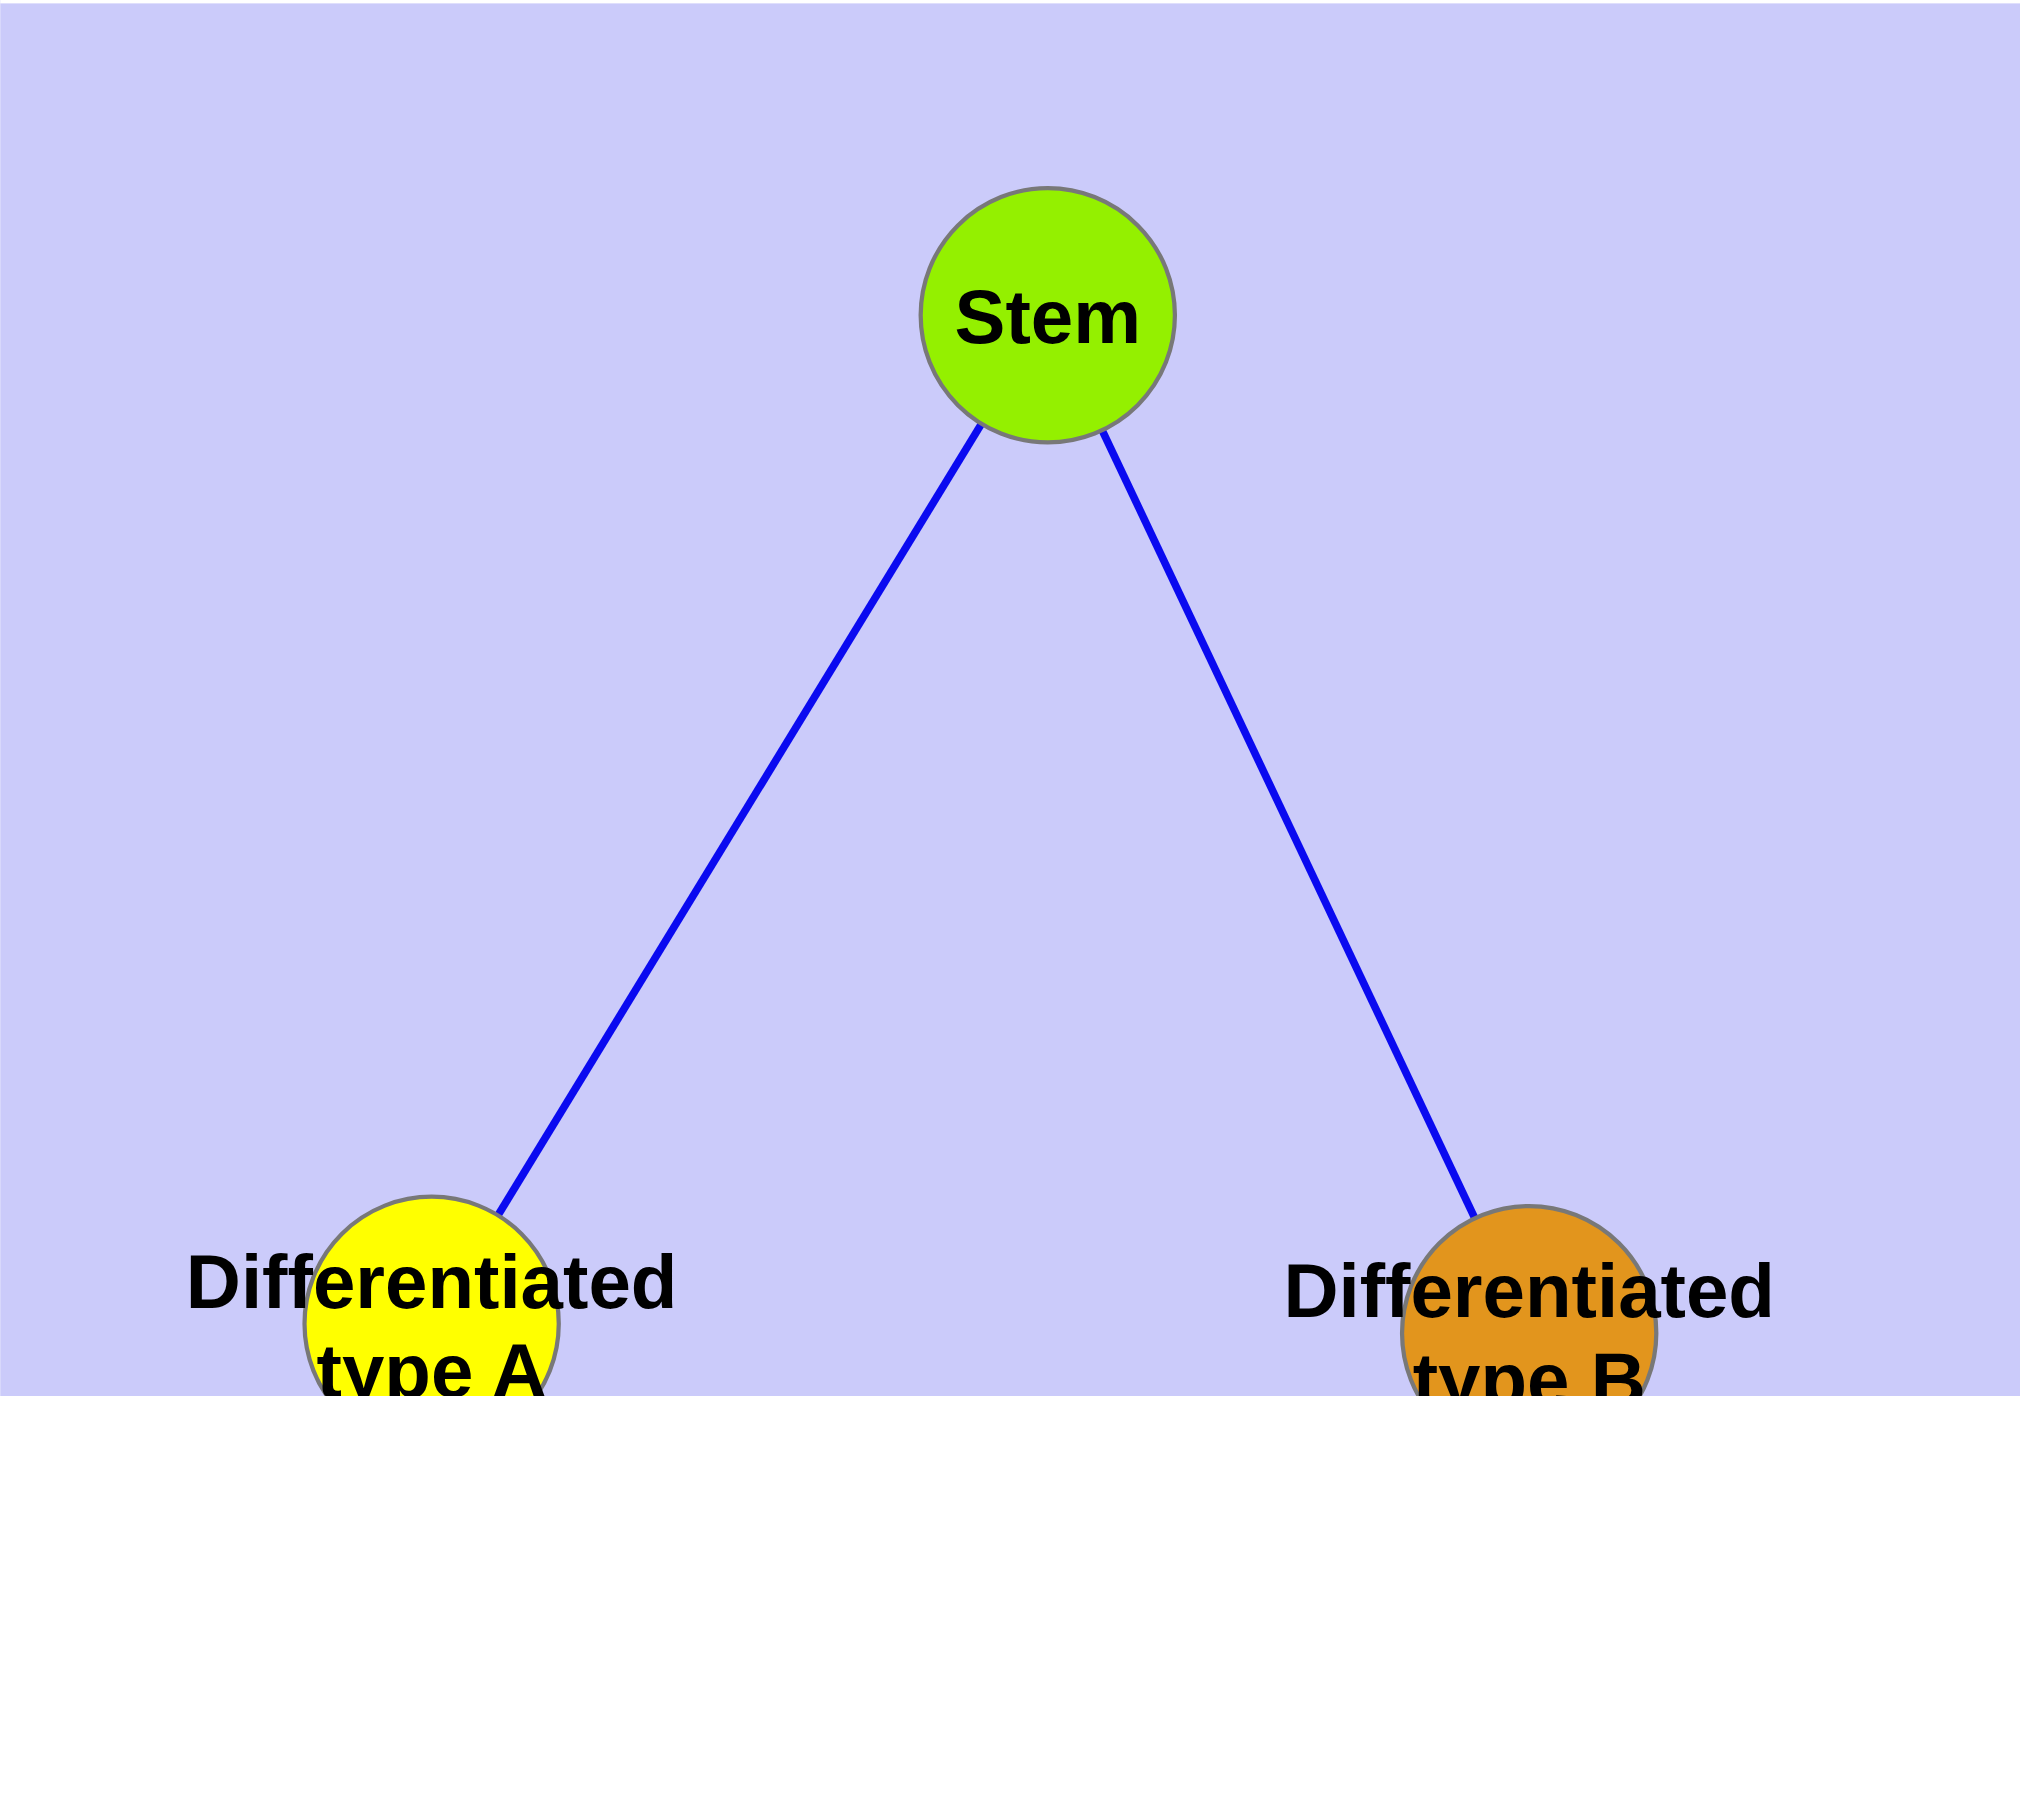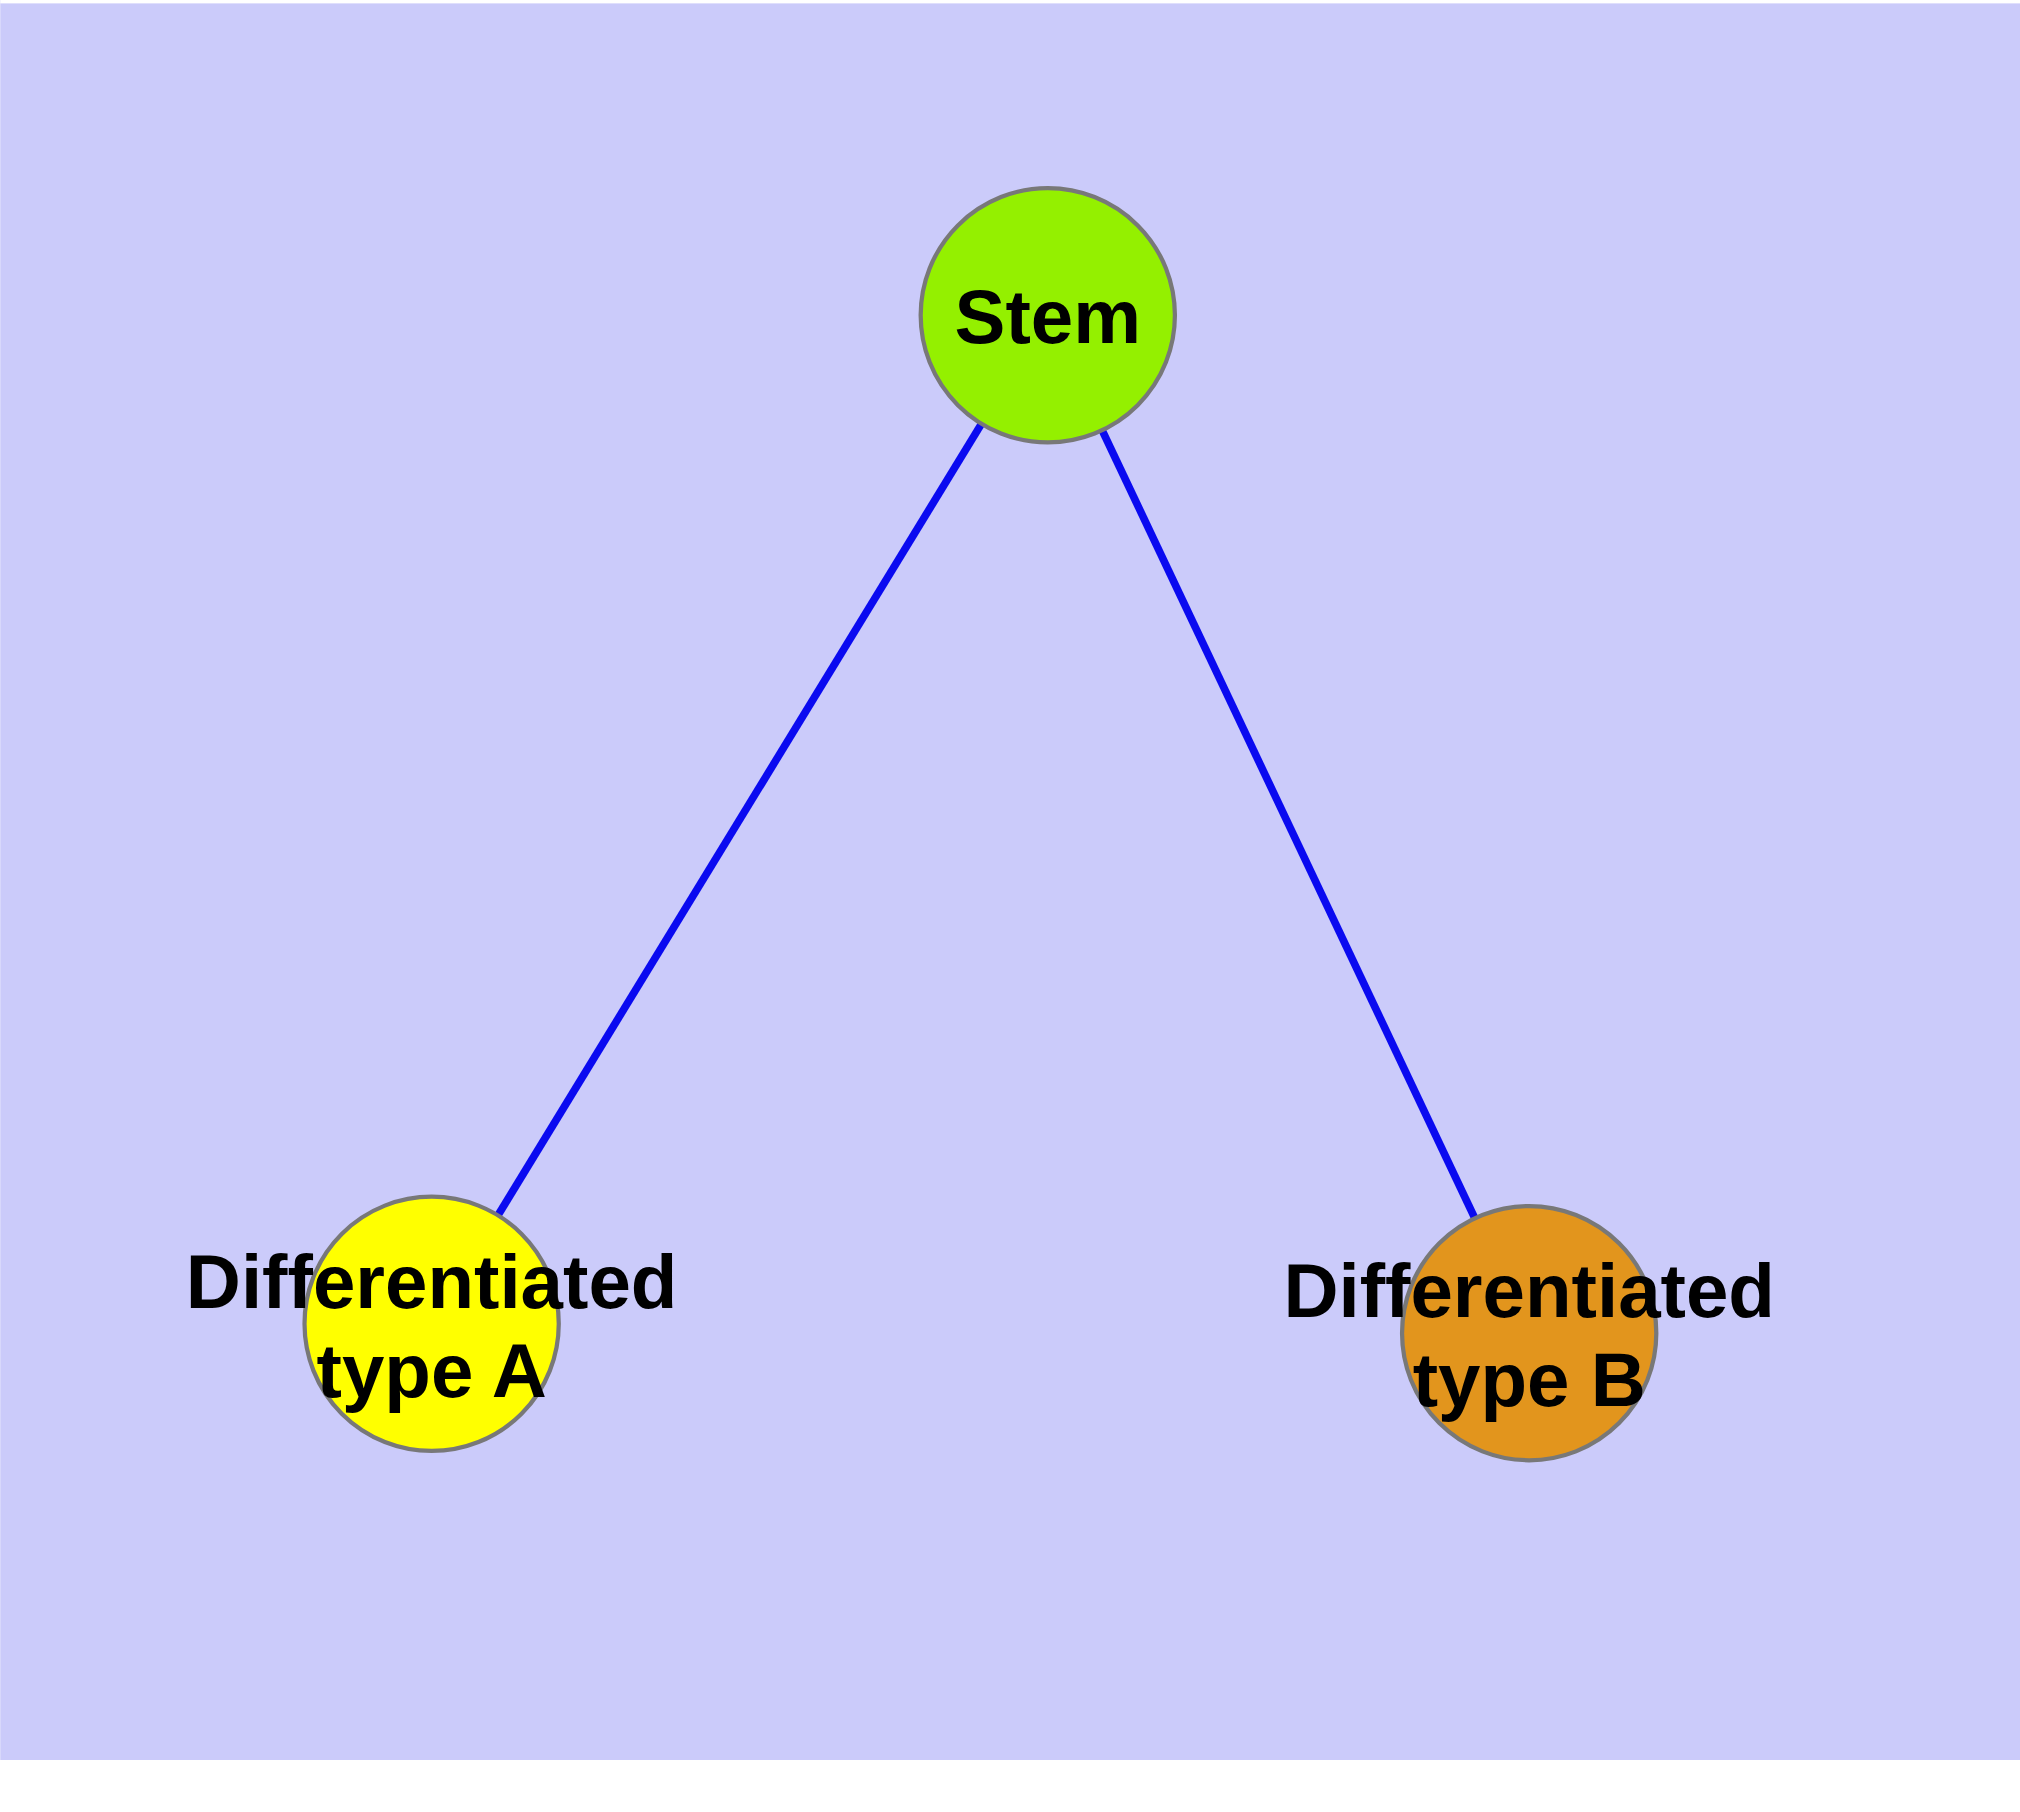--- a/index.html
+++ b/index.html
@@ -4,21 +4,21 @@
 <style>
   html, body {
     margin: 0;
     padding: 0;
     background: #ffffff;
     font-family: "Liberation Sans", sans-serif;
   }
   .stage {
     position: relative;
     width: 2021px;
-    height: 1760px;
+    height: 1396px;
     background: #ffffff;
   }
   svg.diagram {
     display: block;
     width: 2021px;
     height: 1812px;
   }
   .edge {
     stroke-width: 9;
     fill: none;

